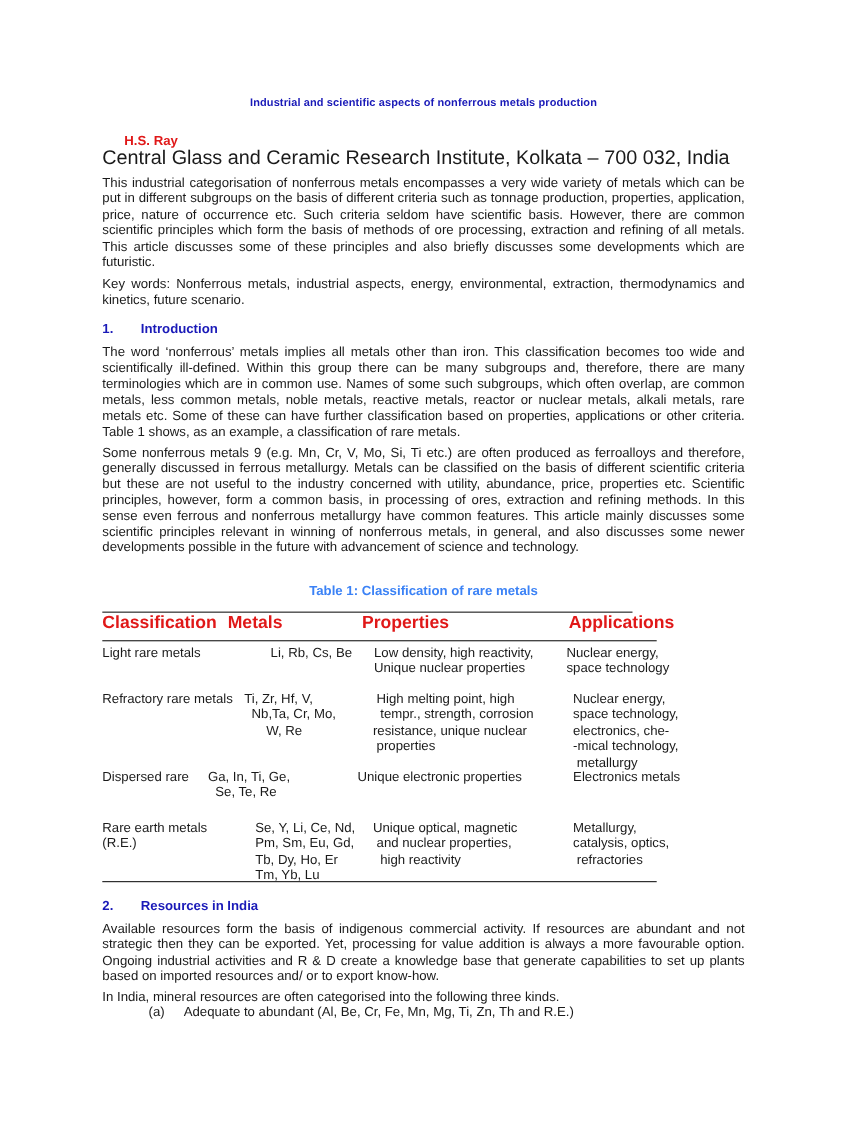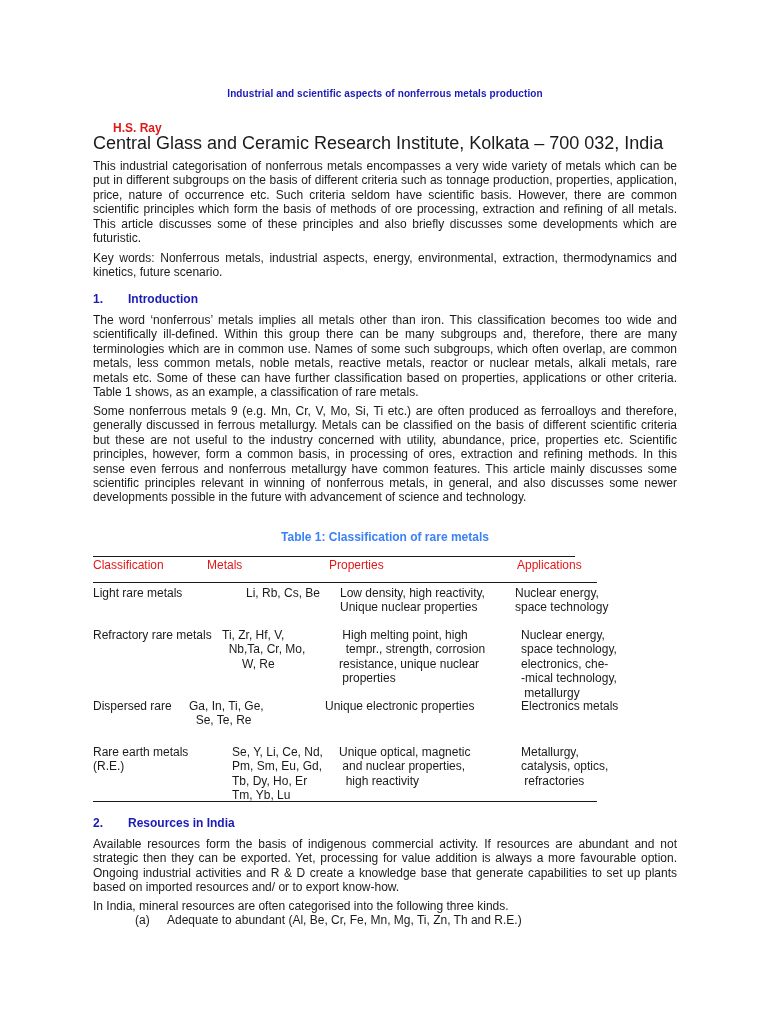--- a/index.html
+++ b/index.html
@@ -10,21 +10,21 @@
              font-weight: bold; font-size: 10px; color: #1a1ab8; letter-spacing: 0.1px; }
     .author { position: absolute; left: 0; top: 121px; font-weight: bold; font-size: 12px; color: #e01818; margin-left: 20px; }
     .affil { position: absolute; left: 0; top: 133px; font-size: 18px; }
     .para { position: absolute; left: 0; width: 584px; font-size: 12px; line-height: 14.4px;
             text-align: justify; margin: 0; }
     .heading { position: absolute; left: 0; font-weight: bold; font-size: 12px; color: #1a1ab8; }
     .heading .num { display: inline-block; width: 35px; }
     .table-title { position: absolute; left: 0; top: 530px; width: 584px; text-align: center;
                    font-weight: bold; font-size: 12px; color: #3b82f6; }
     .rule { position: absolute; height: 1px; background: #1a1a1a; }
-    .th { position: absolute; top: 558px; font-weight: normal; font-size: 12px; color: #e01818; text-align: right; }
+    .th { position: absolute; top: 558px; font-weight: bold; font-size: 16px; color: #e01818; text-align: right; }
     .cell { position: absolute; font-size: 12px; line-height: 14.4px; white-space: pre; }
     .list-item { position: absolute; left: 16px; top: 913px; font-size: 12px; }
     .list-item .marker { display: inline-block; width: 58px; padding-left: 26px; box-sizing: border-box; }
   </style>
 </head>
 <body>
 
 <div class="page">
   <div class="title">Industrial and scientific aspects of nonferrous metals production</div>
   <div class="author">H.S. Ray</div>

